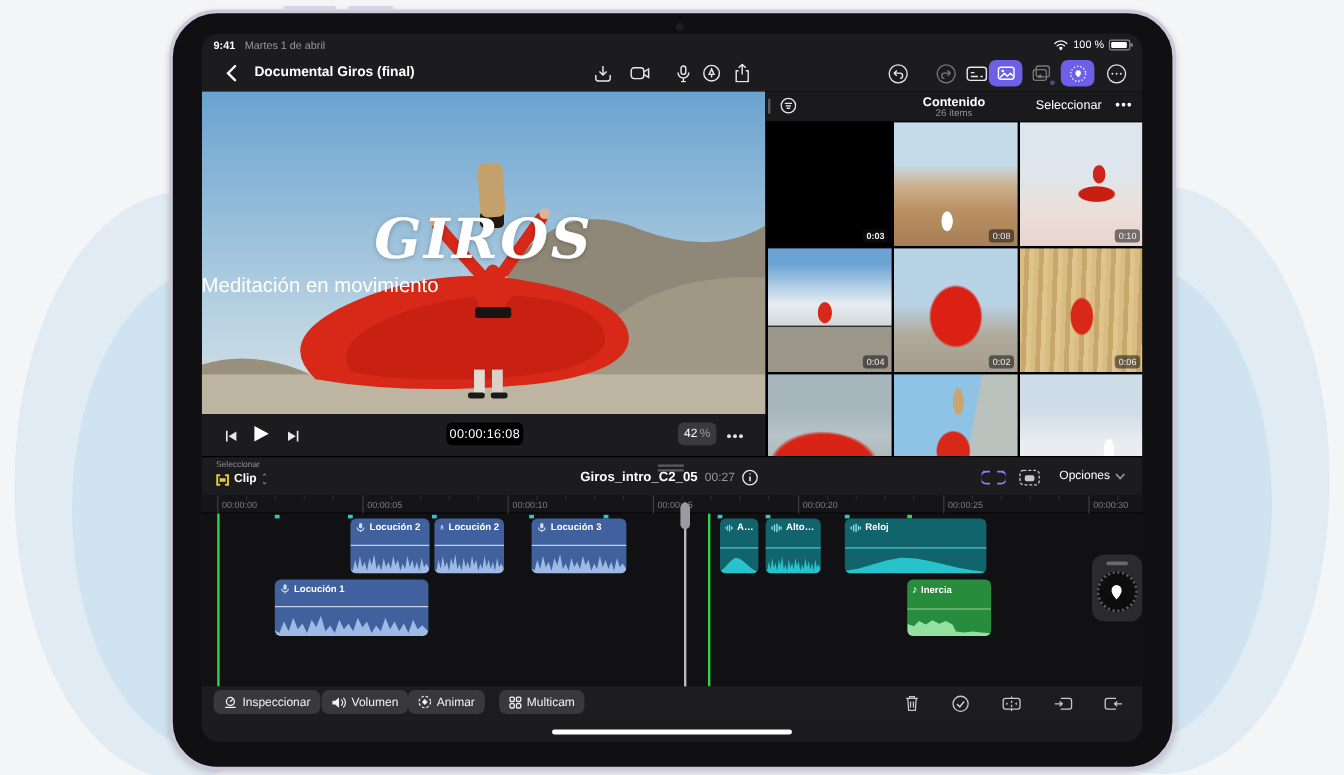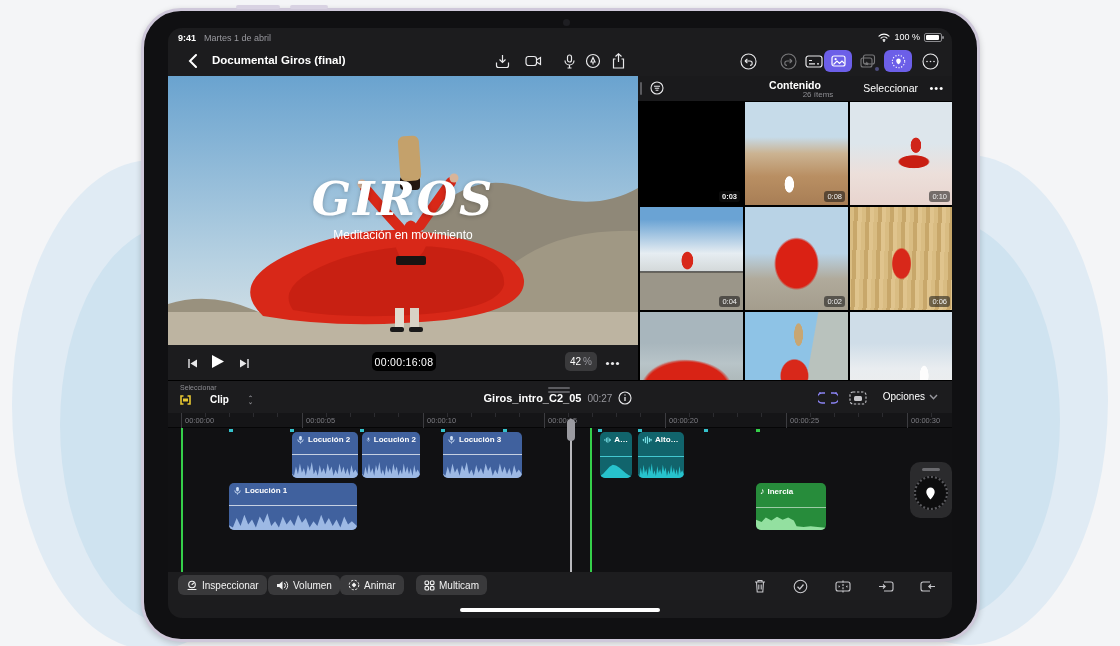--- a/index.html
+++ b/index.html
@@ -28,45 +28,45 @@
   .ic{position:absolute;top:4px;width:24px;height:22px;display:flex;align-items:center;justify-content:center;color:#e8e8ea;}
   .ic svg{display:block;}
   .icbtn{border-radius:6px;}
   .icbtn.active{background:#6c5fe8;}
   .icbtn.dim{opacity:.45;}
   
   .viewer{position:absolute;left:0;top:48px;width:470px;height:269px;background:#000;overflow:hidden;}
   .v-title{position:absolute;left:0;top:96px;width:100%;text-align:center;color:#fff;
            font-family:"DejaVu Serif",serif;font-style:italic;font-weight:bold;font-size:46px;
            letter-spacing:2px;text-shadow:0 1px 4px rgba(0,0,0,.25);}
-  .v-sub{position:absolute;left:0;top:152px;width:100%;text-align:center;color:#fff;font-size:12px;}
+  .v-sub{position:absolute;left:0;top:152px;width:100%;color:#fff;font-size:17px;}
   
   .transport{position:absolute;left:0;top:317px;width:470px;height:35px;background:#1c1c1e;color:#e8e8ea;}
   .tc-box{position:absolute;left:204px;top:7px;width:64px;height:19px;background:#000;border-radius:5px;
           color:#fff;font-size:10.5px;display:flex;align-items:center;justify-content:center;letter-spacing:.3px;}
   .zoom-box{position:absolute;left:397px;top:7px;width:32px;height:19px;background:#3a3a3c;border-radius:5px;
           color:#fff;font-size:10px;display:flex;align-items:center;justify-content:center;gap:2px;}
   .zoom-box i{font-style:normal;color:#98989e;}
   
   .panel{position:absolute;left:470px;top:48px;width:314px;height:304px;background:#000;overflow:hidden;}
   .p-head{position:absolute;left:0;top:0;width:100%;height:25px;background:#1a1a1c;}
   .p-title{position:absolute;left:0;top:3px;width:100%;text-align:center;color:#fff;font-size:10.5px;font-weight:bold;}
-  .p-count{position:absolute;left:0;top:14px;width:100%;text-align:center;color:#8e8e93;font-size:8px;margin-left:23px;}
+  .p-count{position:absolute;left:0;top:14px;width:100%;text-align:center;color:#8e8e93;font-size:8px;}
   .p-select{position:absolute;right:34px;top:6px;color:#fff;font-size:10.5px;}
   .p-more{position:absolute;right:8px;top:6px;color:#fff;font-size:11px;letter-spacing:1px;}
   .p-handle{position:absolute;left:2px;top:6px;width:2px;height:13px;background:#5a5a5e;border-radius:1px;}
   .p-filter{position:absolute;left:12px;top:5px;}
   .thumb{position:absolute;width:103px;height:103px;overflow:hidden;}
   .dur{position:absolute;right:3px;bottom:3px;background:rgba(20,20,20,.55);color:#f0f0f0;font-size:7.5px;
        padding:1px 3px;border-radius:3px;}
   .dur:empty{display:none;}
   
   .cliptb{position:absolute;left:0;top:352px;width:784px;height:33px;background:#1c1c1e;border-top:1px solid #000;}
   .sel-lab{position:absolute;left:12px;top:3px;font-size:7px;color:#8e8e93;}
-  .clip-tool{position:absolute;left:12px;top:13px;display:flex;align-items:center;gap:19px;color:#fff;font-size:10px;font-weight:bold;}
+  .clip-tool{position:absolute;left:12px;top:13px;display:flex;align-items:center;gap:4px;color:#fff;font-size:10px;font-weight:bold;}
   .chev2{display:inline-flex;flex-direction:column;line-height:4px;color:#8e8e93;font-size:6px;}
   .drag-handle{position:absolute;left:380px;top:4px;width:22px;}
   .drag-handle i{display:block;height:2px;background:#5c5c60;border-radius:1px;margin:2px 0;}
   .clipname-wrap{position:absolute;left:290px;top:10px;width:200px;display:flex;align-items:center;gap:6px;justify-content:center;}
   .clipname{color:#fff;font-size:11px;font-weight:bold;}
   .clipdur{color:#98989e;font-size:10px;}
   .opt{position:absolute;right:14px;top:10px;color:#fff;font-size:10px;display:flex;gap:4px;align-items:center;}
   
   .timeline{position:absolute;left:0;top:385px;width:784px;height:159px;background:#111113;}
   .ruler{position:absolute;left:0;top:0;width:784px;height:15px;background:#151517;border-bottom:1px solid #060607;}
@@ -528,20 +528,33 @@
                 <use href="#i-wfbars"></use>
               </svg>
               <span>Alto…</span>
             </div>
           <div class="cwave" style="height:22px;">
               <svg viewBox="0 0 100 30" preserveAspectRatio="none" fill="#27c2cc">
                 <use href="#wf-speech"></use>
               </svg>
             </div>
         </div>
+        <div class="clip teal" style="left:536px;top:19px;width:118px;height:46px;">
+          <div class="chead">
+              <svg class="cicon" width="10" height="8" style="color:#7fe6ec">
+                <use href="#i-wfbars"></use>
+              </svg>
+              <span>Reloj</span>
+            </div>
+          <div class="cwave" style="height:22px;">
+              <svg viewBox="0 0 100 30" preserveAspectRatio="none" fill="#27c2cc">
+                <use href="#wf-dome"></use>
+              </svg>
+            </div>
+        </div>
 
         <div class="clip blue" style="left:61px;top:70px;width:128px;height:47px;">
           <div class="chead">
               <svg class="cicon" width="9" height="9" style="color:#cfe0f6">
                 <use href="#i-mic8"></use>
               </svg>
               <span>Locución 1</span>
             </div>
           <div class="cwave" style="height:25px;">
               <svg viewBox="0 0 100 30" preserveAspectRatio="none" fill="#9db9e4">

